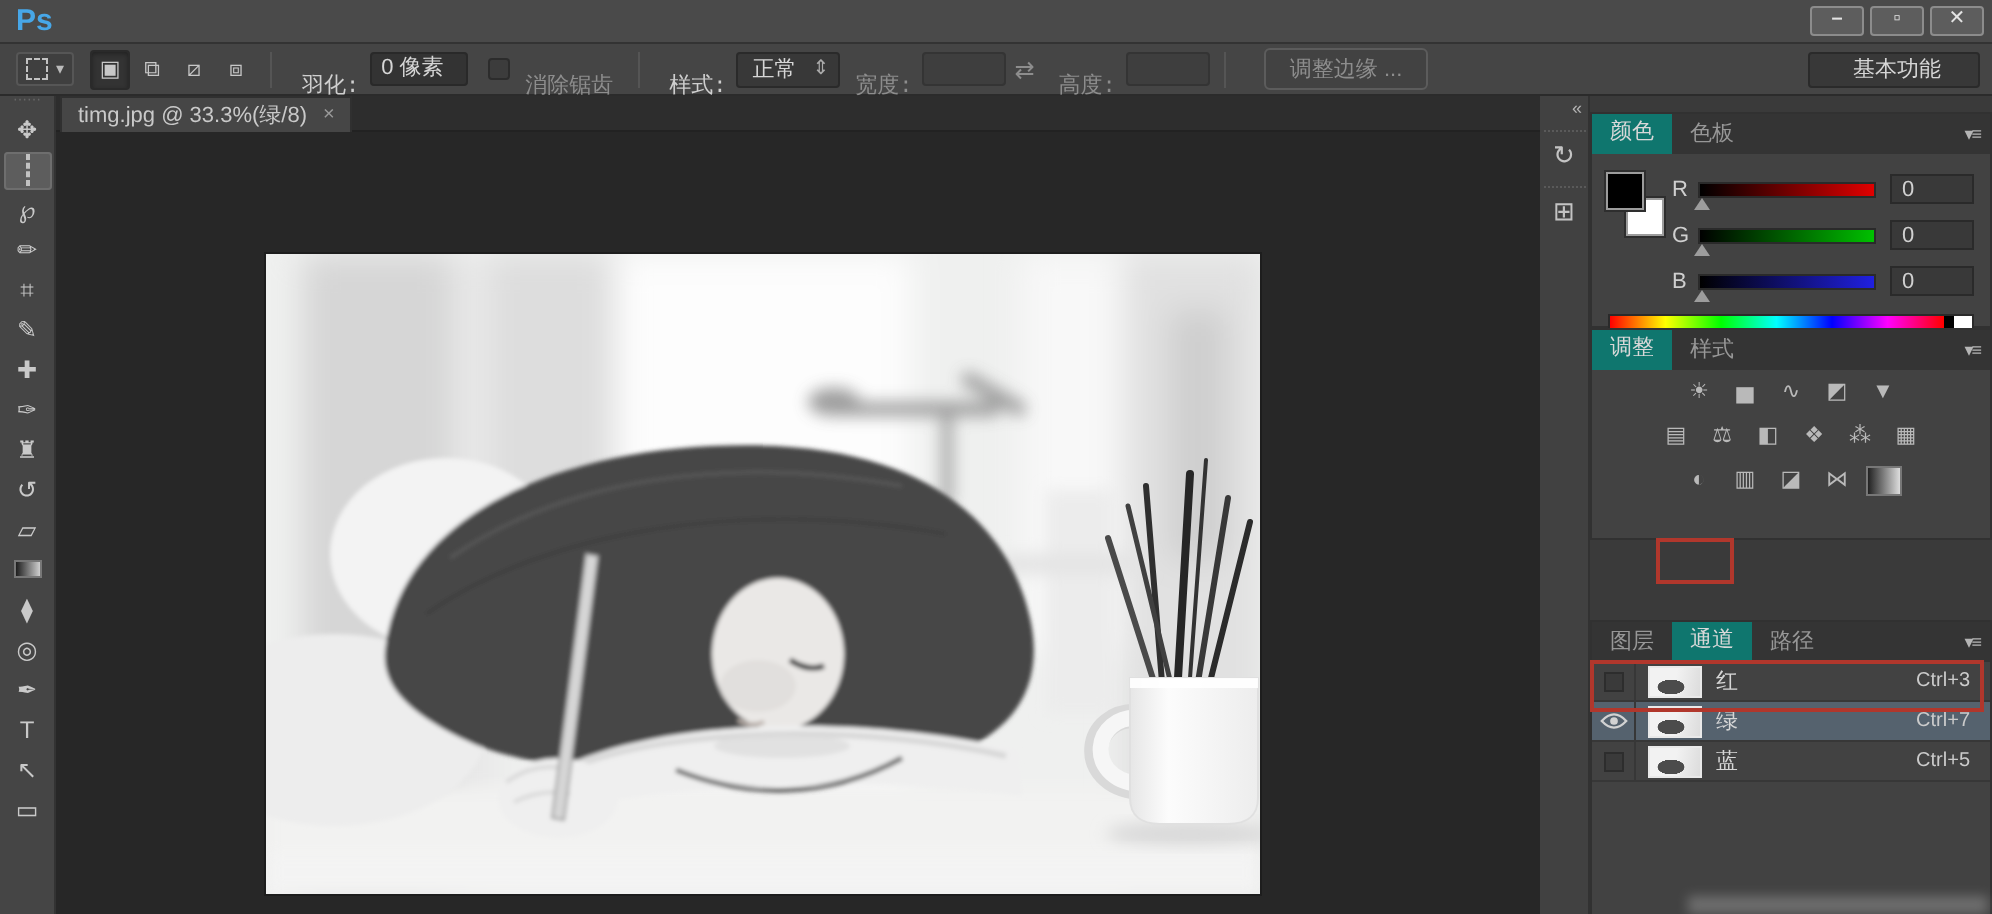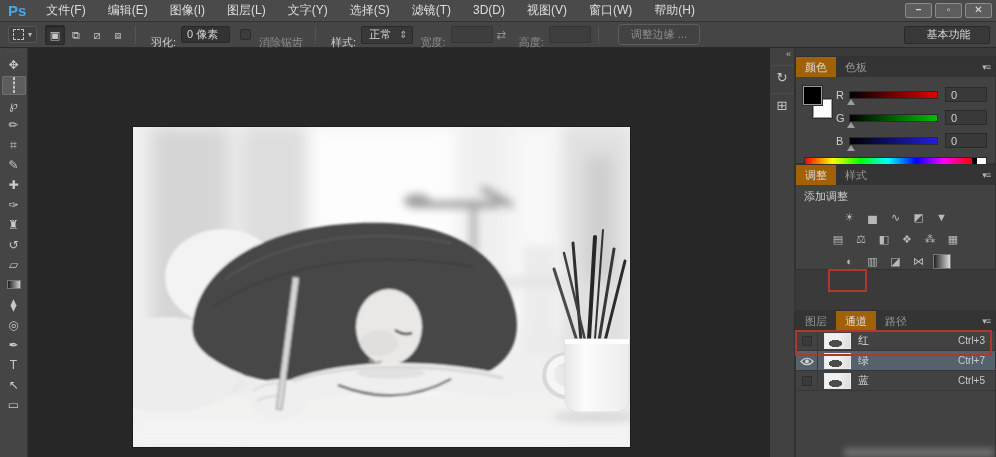--- a/index.html
+++ b/index.html
@@ -20,21 +20,21 @@
   
   .optionsbar{position:absolute;left:0;top:22px;width:996px;height:26px;background:#454545;
               border-bottom:1px solid #2b2b2b;display:flex;align-items:center;font-size:11px;color:#cfcfcf;}
   .opt-sep{width:1px;height:18px;background:#383838;border-right:1px solid #555;margin:0 7px;}
   .tool-preset{display:flex;align-items:center;gap:4px;margin-left:8px;padding:2px 4px;border:1px solid #565656;border-radius:2px;background:#3f3f3f;}
   .dashed-box{width:11px;height:11px;border:1px dashed #c2c2c2;}
   .caret{font-size:8px;color:#bbb;}
   .mode-group{display:flex;gap:1px;margin-left:8px;}
   .mode-btn{width:20px;height:20px;color:#c7c7c7;font-size:11px;line-height:19px;text-align:center;border:1px solid transparent;border-radius:2px;}
   .mode-btn.pressed{background:#333;border-color:#2a2a2a;box-shadow:inset 0 1px 2px #222;}
-  .opt-label{margin:16px 5px 0 8px;}
+  .opt-label{margin:16px 5px 0 8px;font-family:Liberation Mono, monospace;}
   .opt-label.dim,.dim{color:#8d8d8d;}
   .field{height:17px;background:#333;border:1px solid #292929;border-radius:2px;color:#d6d6d6;
          padding:0 5px;font-size:11px;line-height:15px;}
   .field.disabled{background:#3e3e3e;border-color:#343434;}
   .feather-field{width:49px;}
   .size-field{width:42px;}
   .checkbox{width:11px;height:11px;background:#3c3c3c;border:1px solid #2c2c2c;border-radius:2px;margin-left:10px;}
   .dropdown{height:18px;background:#383838;border:1px solid #2a2a2a;border-radius:2px;display:flex;
             align-items:center;padding:0 4px 0 7px;gap:8px;color:#d6d6d6;}
   .spin{font-size:10px;color:#aaa;}
@@ -60,21 +60,21 @@
   
   .dock{position:absolute;left:770px;top:48px;width:226px;height:409px;background:#3a3a3a;}
   .iconstrip{position:absolute;left:0;top:0;width:25px;height:409px;background:#414141;border-right:1px solid #323232;}
   .collapse-arrows{display:block;text-align:right;color:#b5b5b5;font-size:9px;padding:1px 3px 2px 0;}
   .dock-icon{width:21px;height:24px;margin:4px auto 2px auto;color:#c3c3c3;font-size:13px;line-height:24px;text-align:center;
              border-top:1px dotted #5a5a5a;}
   .panels{position:absolute;left:25px;top:0;width:201px;height:409px;}
   .panel{position:absolute;left:0;width:201px;background:#424242;border:1px solid #313131;}
   .panel-tabs{height:20px;background:#343434;display:flex;align-items:stretch;}
   .panel-tab{padding:0 9px;font-size:11px;line-height:20px;color:#979797;}
-  .panel-tab.active{background:#a16207;color:#d8d8d8;}
+  .panel-tab.active{background:#0f766e;color:#d8d8d8;font-family:Liberation Mono, monospace;}
   .panel-menu{margin-left:auto;color:#b5b5b5;font-size:9px;line-height:20px;padding-right:5px;letter-spacing:-1px;}
 
   
   .panel-color{top:8px;height:108px;}
   .color-body{display:flex;padding:7px 8px 2px 6px;}
   .fgbg{position:relative;width:34px;height:56px;flex:none;}
   .fg-swatch{position:absolute;left:1px;top:2px;width:19px;height:19px;background:#000;border:1px solid #9c9c9c;box-shadow:0 0 0 1px #2e2e2e;}
   .bg-swatch{position:absolute;left:11px;top:15px;width:19px;height:19px;background:#fff;border:1px solid #9c9c9c;box-shadow:0 0 0 1px #2e2e2e;}
   .sliders{flex:1;}
   .slider-row{display:flex;align-items:center;height:21px;margin-bottom:2px;}
@@ -115,33 +115,20 @@
 
   .watermark{position:absolute;right:2px;bottom:0;width:150px;height:9px;background:#bfbfbf;opacity:.35;filter:blur(3px);}
 </style>
 </head>
 <body>
 
 <div id="stage">
 
   <div class="titlebar">
     <span class="ps-logo">Ps</span>
-    <div class="menu" id="menu">
-        <span class="menu-item">文件(F)</span>
-        <span class="menu-item">编辑(E)</span>
-        <span class="menu-item">图像(I)</span>
-        <span class="menu-item">图层(L)</span>
-        <span class="menu-item">文字(Y)</span>
-        <span class="menu-item">选择(S)</span>
-        <span class="menu-item">滤镜(T)</span>
-        <span class="menu-item">3D(D)</span>
-        <span class="menu-item">视图(V)</span>
-        <span class="menu-item">窗口(W)</span>
-        <span class="menu-item">帮助(H)</span>
-      </div>
     <div class="win-buttons" id="win-buttons">
         <span class="win-btn">–</span>
         <span class="win-btn">▫</span>
         <span class="win-btn">✕</span>
       </div>
   </div>
 
   <div class="optionsbar">
     <div class="tool-preset">
       <span class="dashed-box"></span>
@@ -193,20 +180,26 @@
       <div class="tool"><span style="display: inline-block; width: 14px; height: 9px; background: linear-gradient(to right, rgb(29, 29, 29), rgb(207, 207, 207)); border: 1px solid rgb(119, 119, 119); margin-top: 4px;"></span></div>
       <div class="tool">⧫</div>
       <div class="tool">◎</div>
       <div class="tool">✒</div>
       <div class="tool">T</div>
       <div class="tool">↖</div>
       <div class="tool">▭</div>
     </div>
 
   <div class="canvas">
+    <div class="tabstrip">
+      <div class="doc-tab">
+        <span>timg.jpg @ 33.3%(绿/8)</span>
+        <span class="doc-close">×</span>
+      </div>
+    </div>
     <div class="photo">
       <svg width="497" height="320" viewBox="0 0 497 320">
         <defs>
           <filter id="b8" x="-20%" y="-20%" width="140%" height="140%">
               <feGaussianBlur stdDeviation="8"></feGaussianBlur>
             </filter>
           <filter id="b4" x="-20%" y="-20%" width="140%" height="140%">
               <feGaussianBlur stdDeviation="4"></feGaussianBlur>
             </filter>
           <filter id="b1" x="-20%" y="-20%" width="140%" height="140%">
@@ -330,21 +323,20 @@
           <span class="cap-w"></span>
         </div>
       </div>
 
       <div class="panel panel-adjust">
         <div class="panel-tabs" id="adjust-tabs">
             <span class="panel-tab active">调整</span>
             <span class="panel-tab">样式</span>
             <span class="panel-menu">▾≡</span>
           </div>
-        <div class="adj-add">添加调整</div>
         <div id="adjust-rows">
             <div class="adj-row">
               <span class="adj-icon">☀</span>
               <span class="adj-icon">▅</span>
               <span class="adj-icon">∿</span>
               <span class="adj-icon">◩</span>
               <span class="adj-icon">▼</span>
             </div>
             <div class="adj-row">
               <span class="adj-icon">▤</span>

